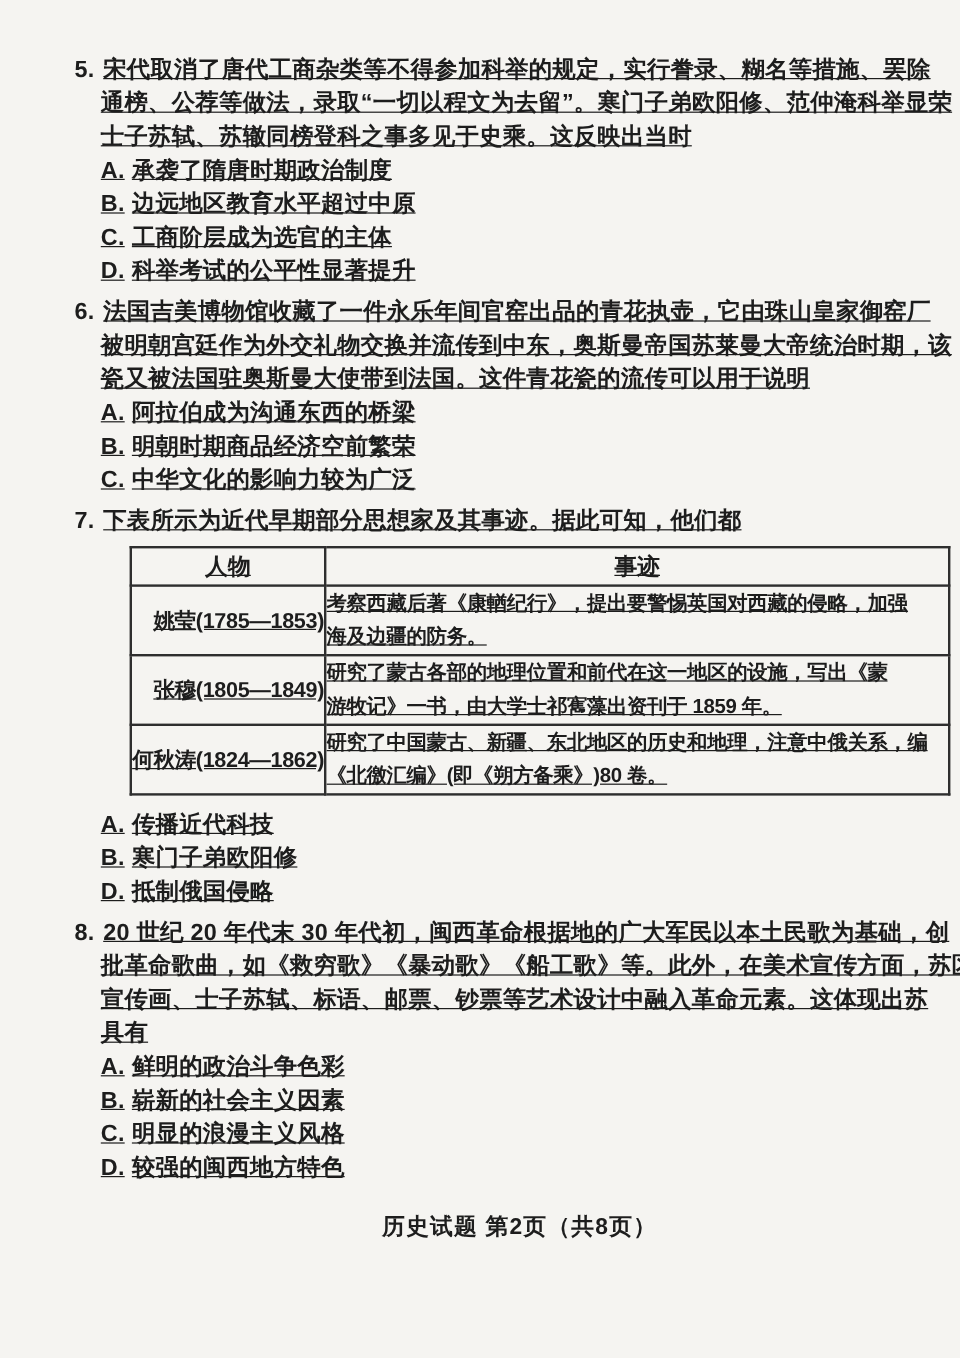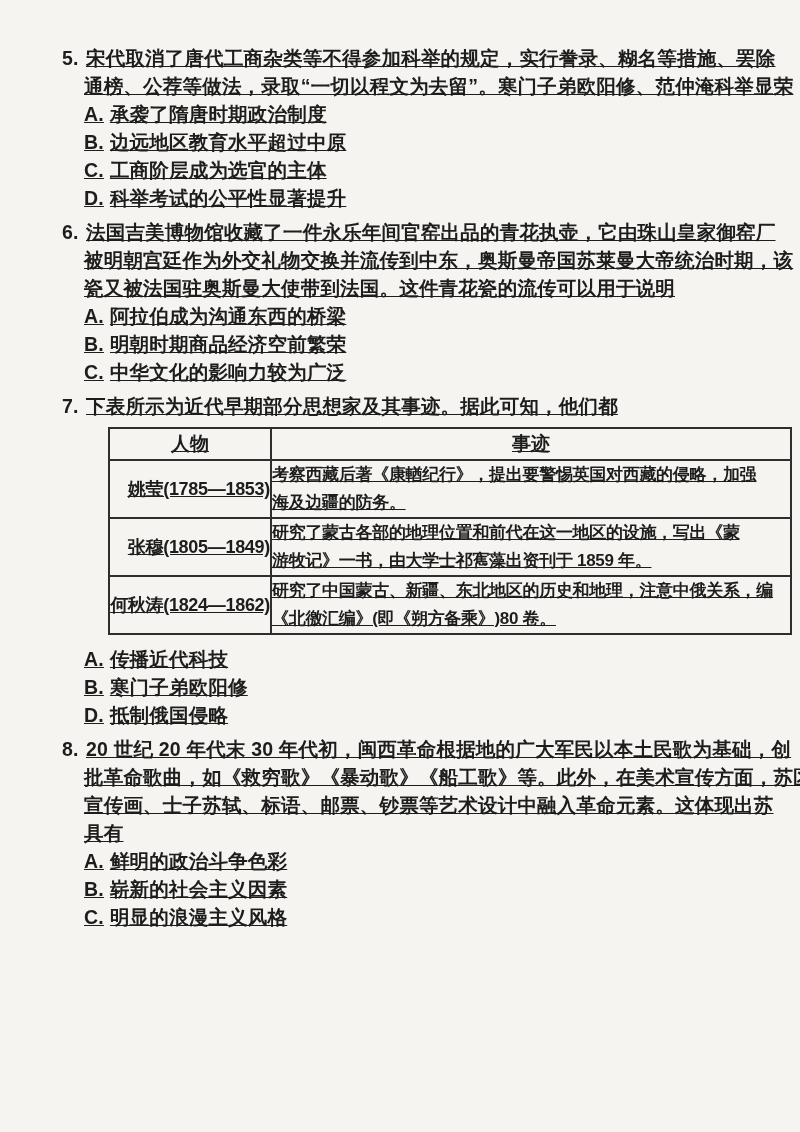--- a/index.html
+++ b/index.html
@@ -69,20 +69,21 @@
   }
 </style>
 </head>
 <body>
 
 <div class="page">
 
   <section class="q">
     <div class="line"><span class="qnum">5.</span><span>宋代取消了唐代工商杂类等不得参加科举的规定，实行誊录、糊名等措施、罢除</span></div>
     <div class="line cont">通榜、公荐等做法，录取“一切以程文为去留”。寒门子弟欧阳修、范仲淹科举显荣</div>
+    <div class="line cont">士子苏轼、苏辙同榜登科之事多见于史乘。这反映出当时</div>
     <div class="line opt"><span class="olabel">A.</span><span>承袭了隋唐时期政治制度</span></div>
     <div class="line opt"><span class="olabel">B.</span><span>边远地区教育水平超过中原</span></div>
     <div class="line opt"><span class="olabel">C.</span><span>工商阶层成为选官的主体</span></div>
     <div class="line opt"><span class="olabel">D.</span><span>科举考试的公平性显著提升</span></div>
   </section>
 
   <section class="q">
     <div class="line"><span class="qnum">6.</span><span>法国吉美博物馆收藏了一件永乐年间官窑出品的青花执壶，它由珠山皇家御窑厂</span></div>
     <div class="line cont">被明朝宫廷作为外交礼物交换并流传到中东，奥斯曼帝国苏莱曼大帝统治时期，该</div>
     <div class="line cont">瓷又被法国驻奥斯曼大使带到法国。这件青花瓷的流传可以用于说明</div>
@@ -132,16 +133,18 @@
   </section>
 
   <section class="q">
     <div class="line"><span class="qnum">8.</span><span>20 世纪 20 年代末 30 年代初，闽西革命根据地的广大军民以本土民歌为基础，创</span></div>
     <div class="line cont">批革命歌曲，如《救穷歌》《暴动歌》《船工歌》等。此外，在美术宣传方面，苏区在</div>
     <div class="line cont">宣传画、士子苏轼、标语、邮票、钞票等艺术设计中融入革命元素。这体现出苏</div>
     <div class="line cont">具有</div>
     <div class="line opt"><span class="olabel">A.</span><span>鲜明的政治斗争色彩</span></div>
     <div class="line opt"><span class="olabel">B.</span><span>崭新的社会主义因素</span></div>
     <div class="line opt"><span class="olabel">C.</span><span>明显的浪漫主义风格</span></div>
+    <div class="line opt"><span class="olabel">D.</span><span>较强的闽西地方特色</span></div>
   </section>
 
+  <div class="footer">历史试题 第2页（共8页）</div>
 
 </div>
 
 </body></html>

